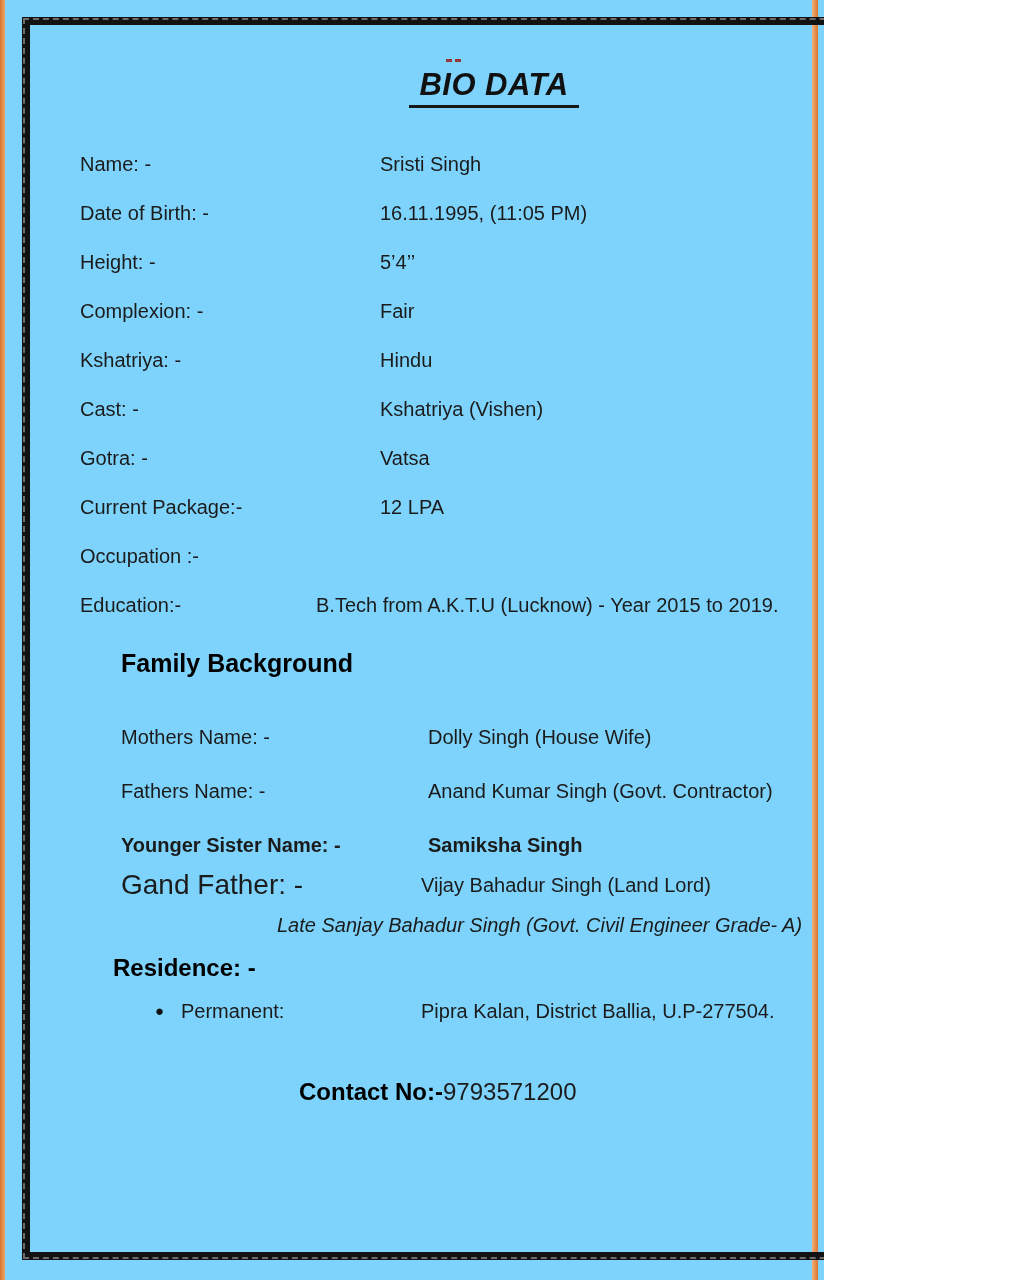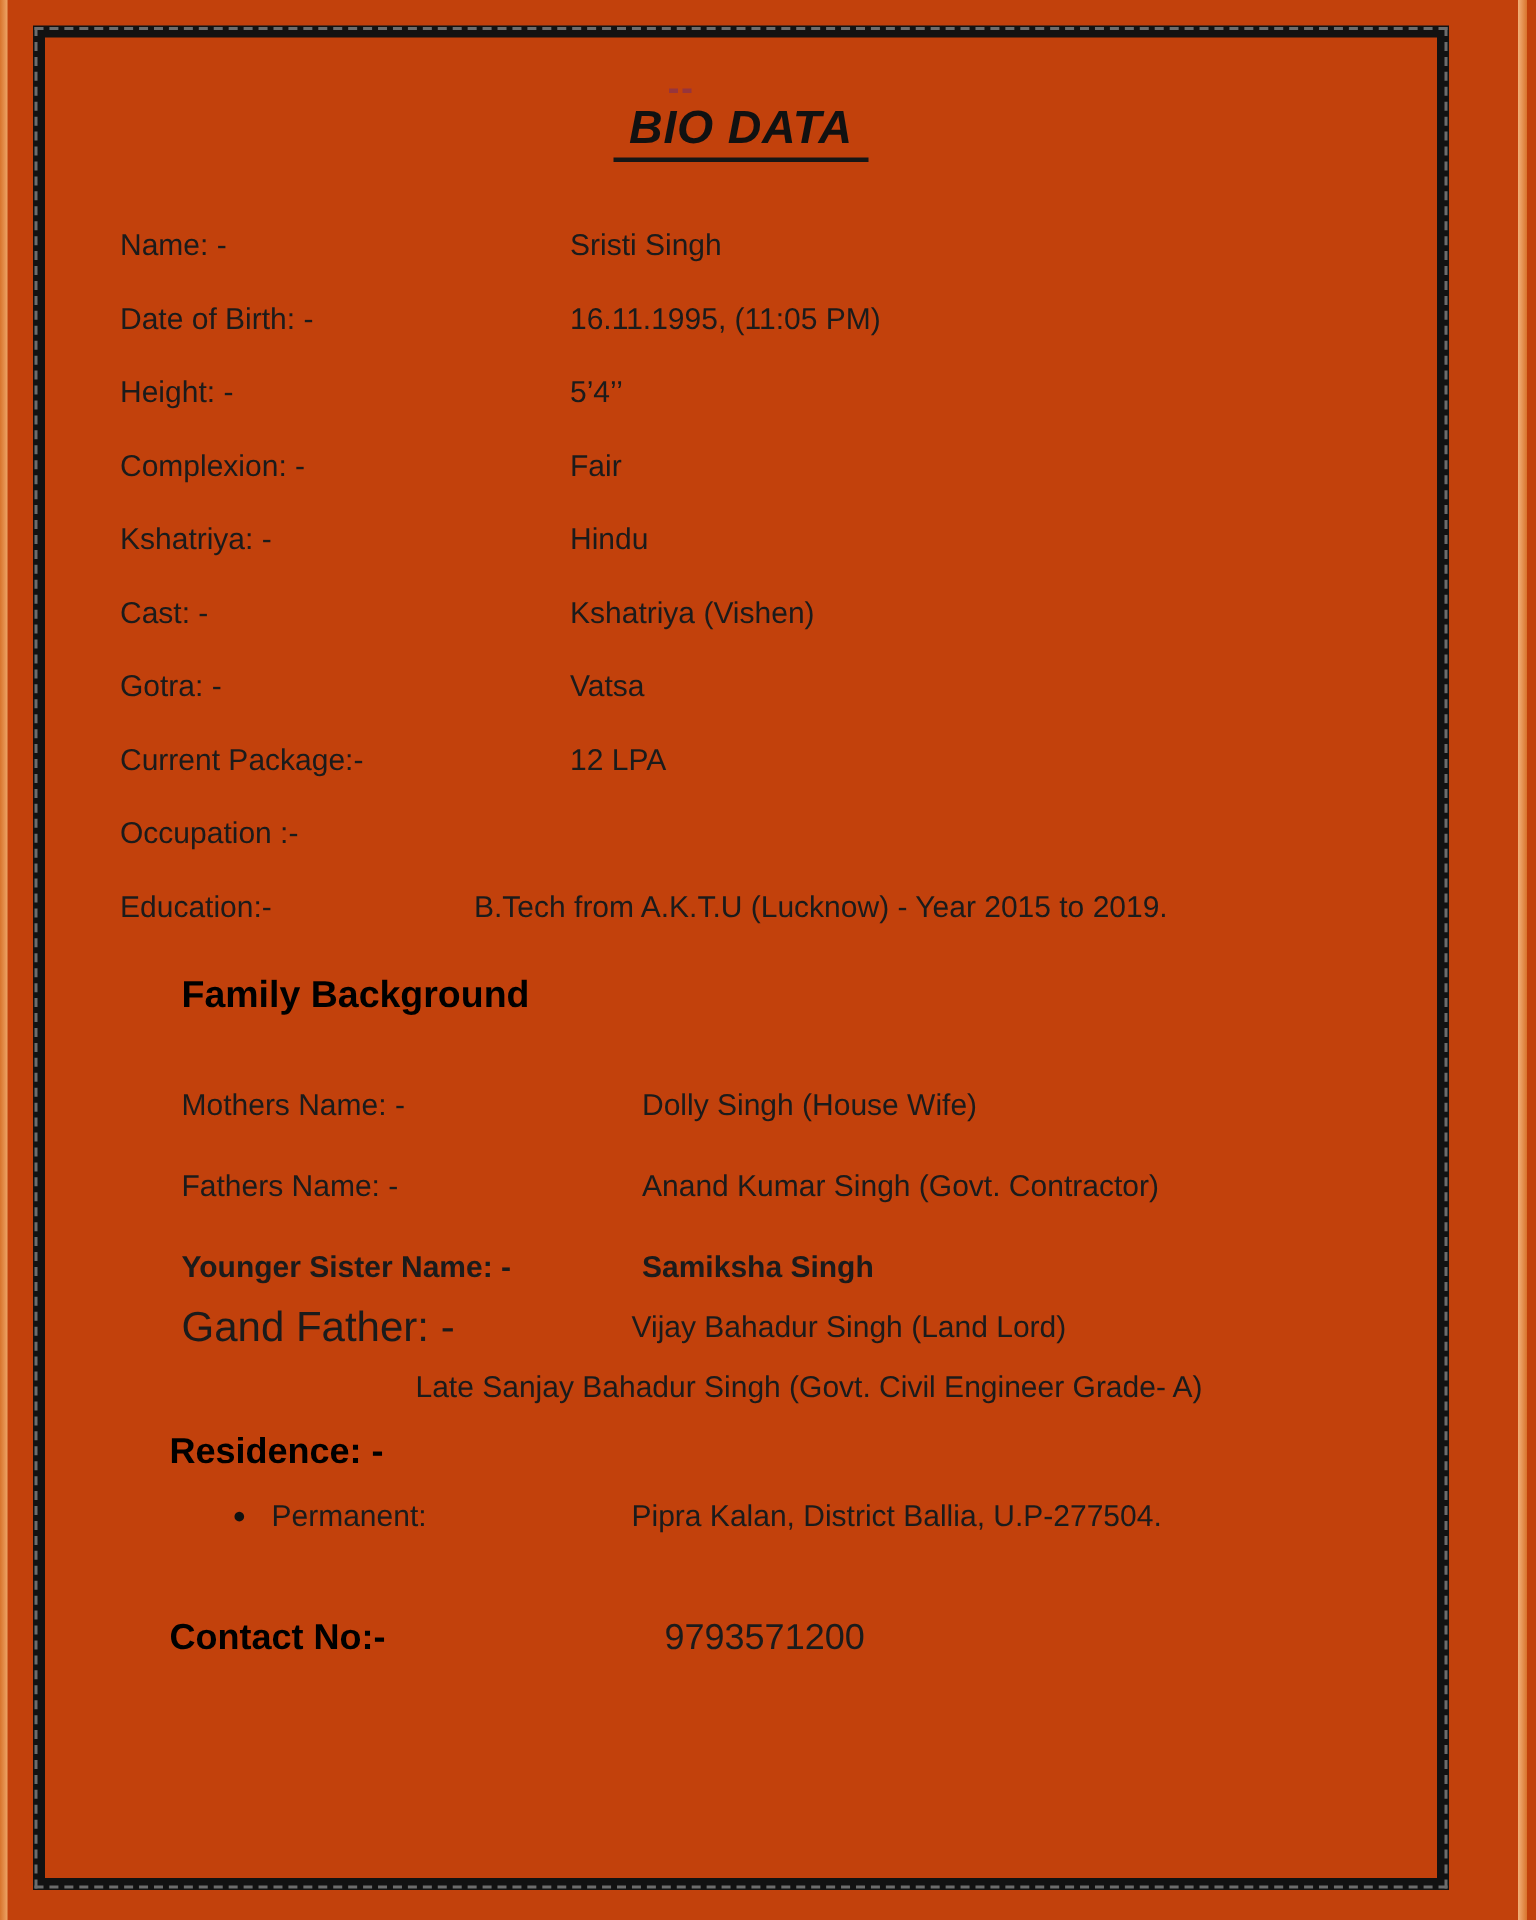--- a/index.html
+++ b/index.html
@@ -1,22 +1,22 @@
 <!DOCTYPE html>
 <html><head>
 <meta charset="utf-8">
 <style>
   * { margin:0; padding:0; box-sizing:border-box; }
   html,body { background:#ffffff; }
   body { font-family:"Liberation Sans", sans-serif; }
 
   .page {
     position:relative;
-    width:1024px; height:1280px;
-    background:#c2410c;
+    width:824px; height:1280px;
+    background:#7dd3fc;
     color:#1b1b1b;
     overflow:hidden;
   }
 
   
   .stripe { position:absolute; top:0; bottom:0; }
   .stripe-left  { left:0; width:5px;  background:linear-gradient(to right,#d9742c,#eda466); }
   .stripe-right { right:6px; width:6px; background:linear-gradient(to right,#f2b079,#d9742c); }
 
   
@@ -57,31 +57,31 @@
   .value { white-space:nowrap; }
 
   
   .family-heading { margin:16px 0 0 91px; font-size:25px; font-weight:700; color:#000; line-height:34px; }
   .family { margin:40px 0 0 91px; }
   .frow { display:flex; align-items:center; height:34px; }
   .frow .label { flex:0 0 307px; }
   .frow-fathers, .frow-mothers { margin-bottom:20px; }
   .frow-sister { margin-bottom:6px;font-weight:bold; }
   .frow-grandfather .label { font-size:28px; flex-basis:300px; }
-  .continuation { margin:6px 0 0 247px; height:34px; line-height:34px; white-space:nowrap; }
+  .continuation { margin:6px 0 0 247px; height:34px; line-height:34px; white-space:nowrap;font-style:italic; }
 
   
   .residence-heading { margin:9px 0 0 83px; font-size:24px; font-weight:700; color:#000; line-height:34px; }
   .bullet-row { margin:9px 0 0 91px; display:flex; align-items:center; height:34px; }
   .bullet-icon { margin-left:34px; width:26px; font-size:15px; line-height:34px; color:#111; }
   .bullet-row .label { flex:0 0 240px; }
 
   
   .contact-row { margin:44px 0 0 83px; display:flex; align-items:center; height:40px; font-size:24px; }
-  .contact-row .label { flex:0 0 330px; font-weight:700; color:#000; }
+  .contact-row .label { flex:0 0 330px; font-weight:700; color:#000;text-align:right; }
 </style>
 </head>
 <body>
 
 <div class="page">
   <div class="stripe stripe-left"></div>
   <div class="stripe stripe-right"></div>
 
   <div class="frame">
     <div class="content">

